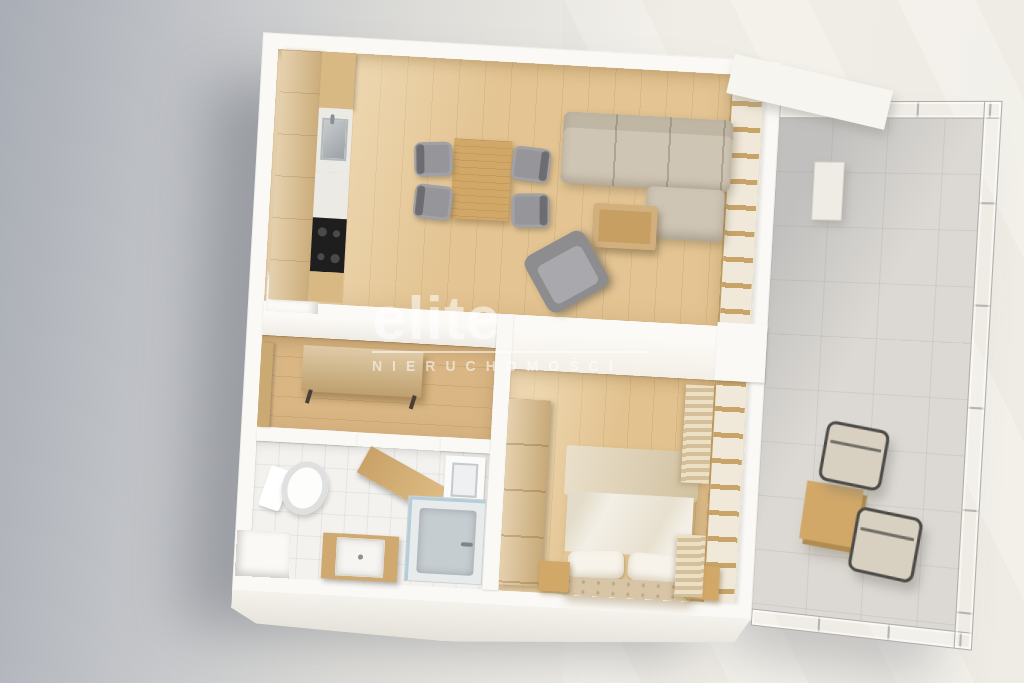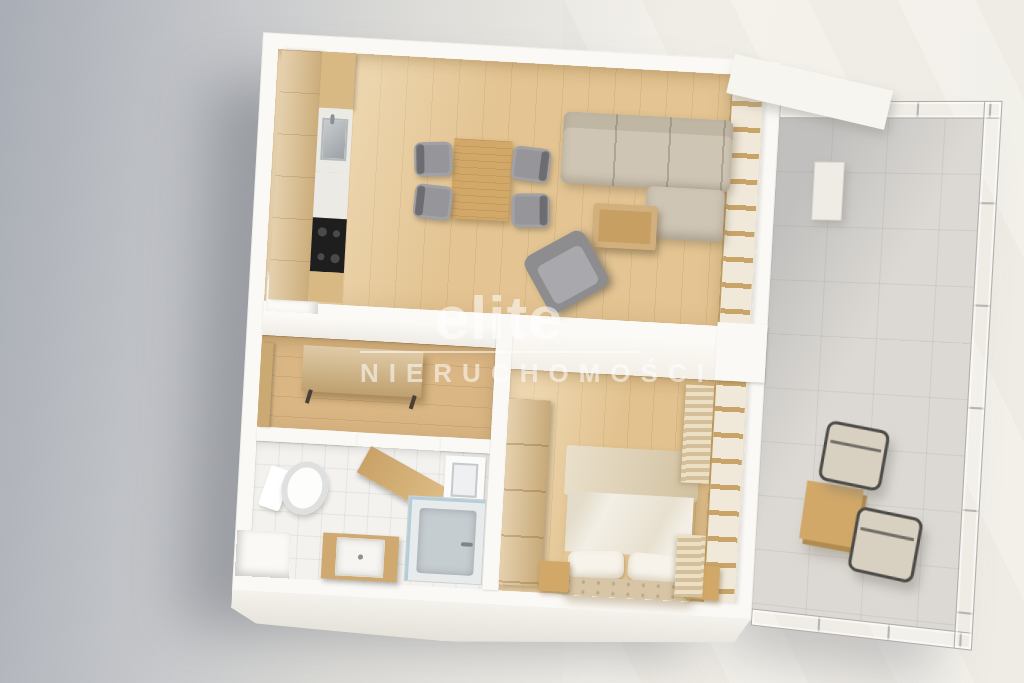--- a/index.html
+++ b/index.html
@@ -174,24 +174,24 @@
     background-image:radial-gradient(circle,rgba(0,0,0,0.14) 1.5px,transparent 2px);background-size:15px 10px;}
   .nightstand{background:var(--wood-furniture);box-shadow:2px 3px 5px rgba(120,95,50,0.45);}
   .ns-left{left:306px;top:512px;width:30px;height:30px;}
   .ns-right{left:452px;top:508px;width:34px;height:34px;}
   .curtain{width:28px;background:repeating-linear-gradient(175deg,#ecdfc4 0 4px,#d3c09a 4px 8px);
     box-shadow:-2px 2px 5px rgba(120,100,60,0.3);}
   .curtain-top{left:442px;top:328px;height:98px;}
   .curtain-bottom{left:442px;top:478px;height:62px;}
 
   
-  .watermark{left:360px;top:288px;width:278px;height:100px;text-align:center;color:var(--watermark);text-decoration:underline;}
+  .watermark{left:372px;top:288px;width:278px;height:100px;color:var(--watermark);text-decoration:underline;}
   .wm-brand{left:0;top:0;width:278px;font-size:62px;line-height:60px;font-weight:bold;letter-spacing:1px;}
   .wm-line{left:0;top:63px;width:278px;height:2px;background:var(--watermark);}
-  .wm-sub{left:0;top:70px;width:292px;font-size:26px;font-weight:bold;letter-spacing:10px;white-space:nowrap;}
+  .wm-sub{left:0;top:70px;width:292px;font-size:14px;font-weight:bold;letter-spacing:10px;white-space:nowrap;}
 </style>
 </head>
 <body>
 
 <div id="stage">
   <div class="streaks"></div>
 
   <div class="scene">
 
     <div class="balcony">

